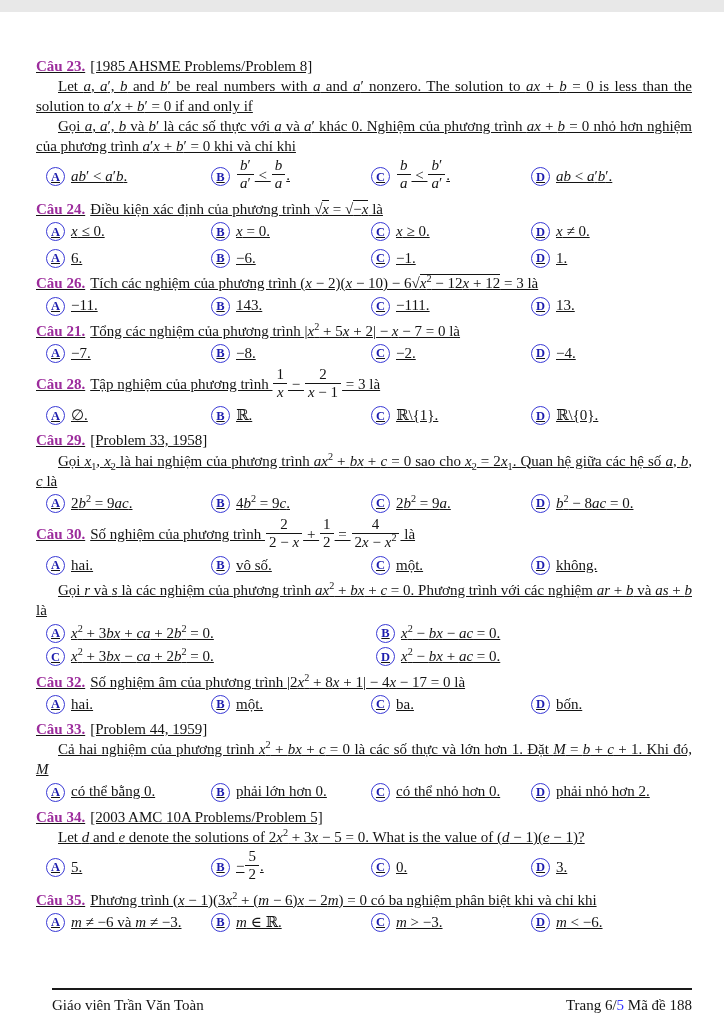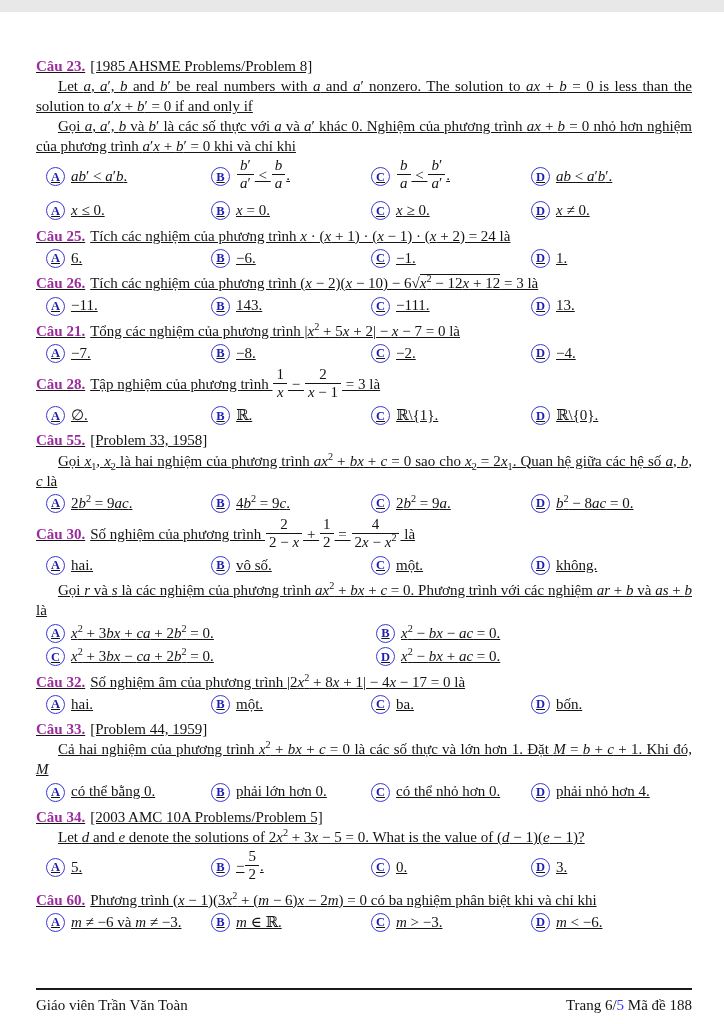--- a/index.html
+++ b/index.html
@@ -24,21 +24,21 @@
   }
   .ctext{white-space:nowrap;}
   i{font-style:italic;}
   sup{font-size:.68em;line-height:0;}
   sub{font-size:.68em;line-height:0;}
   .frac{display:inline-block;vertical-align:middle;text-align:center;padding:0 1px;transform:translateY(-2px);}
   .frac .t{display:block;border-bottom:1px solid #141414;padding:0 3px;line-height:1.12;}
   .frac .b{display:block;padding:0 3px;line-height:1.12;}
   .sqrt{white-space:nowrap;}
   .sqrt .rd{border-top:1px solid #141414;}
-  .footer{position:absolute;left:36px;right:32px;bottom:22px;}
+  .footer{position:absolute;left:52px;right:32px;bottom:22px;}
   .rule{border-top:2px solid #1a1a1a;margin-bottom:7px;}
   .frow{display:flex;justify-content:space-between;font-size:15px;}
   .bluelink{color:#3333ff;text-decoration:none;cursor:pointer;}
 </style>
 </head>
 <body>
 
 <div class="page">
   <main id="questions">
       <section class="question">
@@ -58,41 +58,41 @@
             <span class="circ">C</span>
             <span class="ctext"><span class="frac"><span class="t"><i>b</i></span><span class="b"><i>a</i></span></span> &lt; <span class="frac"><span class="t"><i>b</i>′</span><span class="b"><i>a</i>′</span></span>.</span>
           </div>
           <div class="choice">
             <span class="circ">D</span>
             <span class="ctext"><i>ab</i> &lt; <i>a</i>′<i>b</i>′.</span>
           </div>
         </div>
       </section>
       <section class="question">
+        <p class="qhead"><b class="qlabel">Câu 24.</b><span>Điều kiện xác định của phương trình <span class="sqrt">√<span class="rd"><i>x</i></span></span> = <span class="sqrt">√<span class="rd">−<i>x</i></span></span> là</span></p>
         <div class="choices cols4">
           <div class="choice">
             <span class="circ">A</span>
             <span class="ctext"><i>x</i> ≤ 0.</span>
           </div>
           <div class="choice">
             <span class="circ">B</span>
             <span class="ctext"><i>x</i> = 0.</span>
           </div>
           <div class="choice">
             <span class="circ">C</span>
             <span class="ctext"><i>x</i> ≥ 0.</span>
           </div>
           <div class="choice">
             <span class="circ">D</span>
             <span class="ctext"><i>x</i> ≠ 0.</span>
           </div>
         </div>
       </section>
       <section class="question">
-        <p class="qhead"><b class="qlabel">Câu 25.</b><span>Tích các nghiệm của phương trình <i>x</i> · (<i>x</i> + 1) · (<i>x</i> − 1) · (<i>x</i> + 2) = 24 là</span></p>
         <div class="choices cols4">
           <div class="choice">
             <span class="circ">A</span>
             <span class="ctext">6.</span>
           </div>
           <div class="choice">
             <span class="circ">B</span>
             <span class="ctext">−6.</span>
           </div>
           <div class="choice">
@@ -162,21 +162,21 @@
             <span class="circ">C</span>
             <span class="ctext">ℝ\{1}.</span>
           </div>
           <div class="choice">
             <span class="circ">D</span>
             <span class="ctext">ℝ\{0}.</span>
           </div>
         </div>
       </section>
       <section class="question">
-        <p class="qhead"><b class="qlabel">Câu 55.</b><span>[Problem 33, 1958]</span></p>
+        <p class="qhead"><b class="qlabel">Câu 29.</b><span>[Problem 33, 1958]</span></p>
         <p class="qpara">Gọi <i>x</i><sub>1</sub>, <i>x</i><sub>2</sub> là hai nghiệm của phương trình <i>ax</i><sup>2</sup> + <i>bx</i> + <i>c</i> = 0 sao cho <i>x</i><sub>2</sub> = 2<i>x</i><sub>1</sub>. Quan hệ giữa các hệ số <i>a</i>, <i>b</i>, <i>c</i> là</p>
         <div class="choices cols4">
           <div class="choice">
             <span class="circ">A</span>
             <span class="ctext">2<i>b</i><sup>2</sup> = 9<i>ac</i>.</span>
           </div>
           <div class="choice">
             <span class="circ">B</span>
             <span class="ctext">4<i>b</i><sup>2</sup> = 9<i>c</i>.</span>
           </div>
@@ -264,21 +264,21 @@
           <div class="choice">
             <span class="circ">B</span>
             <span class="ctext">phải lớn hơn 0.</span>
           </div>
           <div class="choice">
             <span class="circ">C</span>
             <span class="ctext">có thể nhỏ hơn 0.</span>
           </div>
           <div class="choice">
             <span class="circ">D</span>
-            <span class="ctext">phải nhỏ hơn 4.</span>
+            <span class="ctext">phải nhỏ hơn 2.</span>
           </div>
         </div>
       </section>
       <section class="question">
         <p class="qhead"><b class="qlabel">Câu 34.</b><span>[2003 AMC 10A Problems/Problem 5]</span></p>
         <p class="qpara">Let <i>d</i> and <i>e</i> denote the solutions of 2<i>x</i><sup>2</sup> + 3<i>x</i> − 5 = 0. What is the value of (<i>d</i> − 1)(<i>e</i> − 1)?</p>
         <div class="choices cols4">
           <div class="choice">
             <span class="circ">A</span>
             <span class="ctext">5.</span>
@@ -291,21 +291,21 @@
             <span class="circ">C</span>
             <span class="ctext">0.</span>
           </div>
           <div class="choice">
             <span class="circ">D</span>
             <span class="ctext">3.</span>
           </div>
         </div>
       </section>
       <section class="question">
-        <p class="qhead"><b class="qlabel">Câu 60.</b><span>Phương trình (<i>x</i> − 1)(3<i>x</i><sup>2</sup> + (<i>m</i> − 6)<i>x</i> − 2<i>m</i>) = 0 có ba nghiệm phân biệt khi và chỉ khi</span></p>
+        <p class="qhead"><b class="qlabel">Câu 35.</b><span>Phương trình (<i>x</i> − 1)(3<i>x</i><sup>2</sup> + (<i>m</i> − 6)<i>x</i> − 2<i>m</i>) = 0 có ba nghiệm phân biệt khi và chỉ khi</span></p>
         <div class="choices cols4">
           <div class="choice">
             <span class="circ">A</span>
             <span class="ctext"><i>m</i> ≠ −6 và <i>m</i> ≠ −3.</span>
           </div>
           <div class="choice">
             <span class="circ">B</span>
             <span class="ctext"><i>m</i> ∈ ℝ.</span>
           </div>
           <div class="choice">

